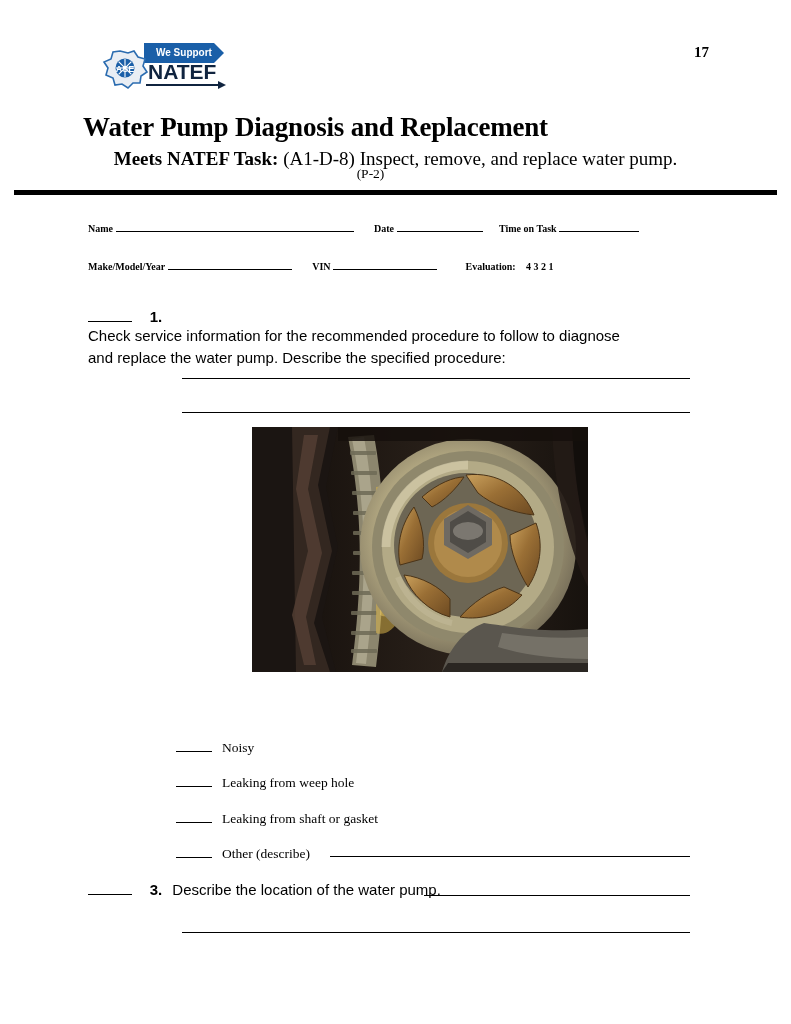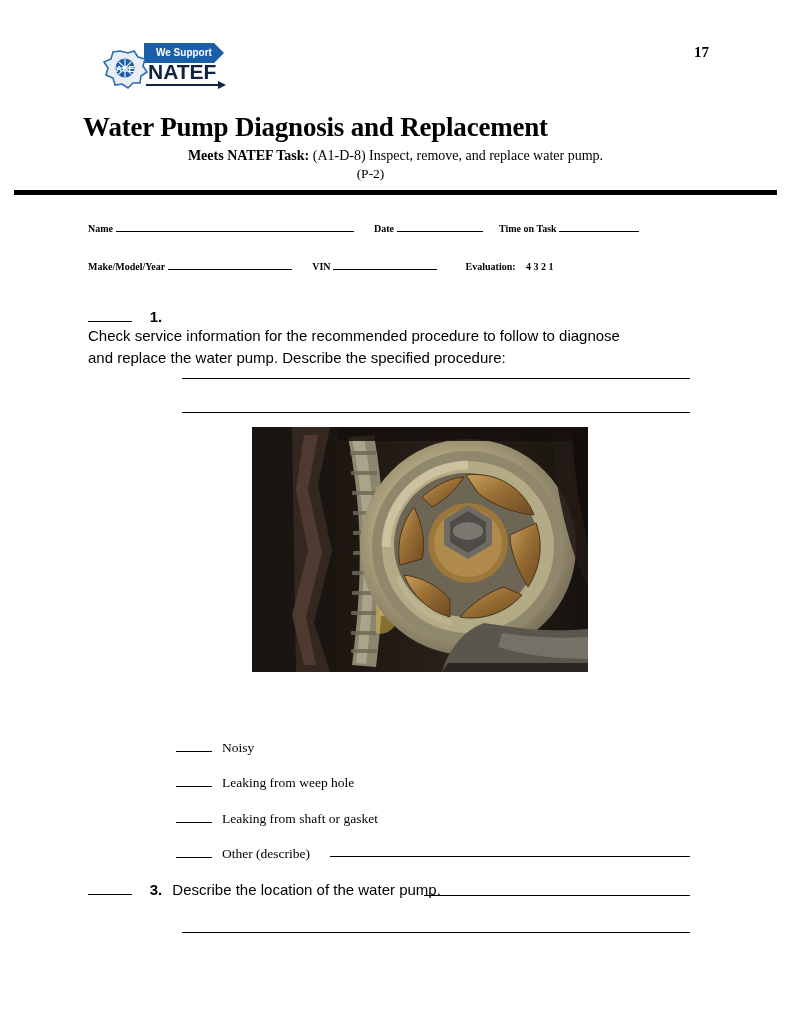--- a/index.html
+++ b/index.html
@@ -54,21 +54,21 @@
     font-weight: bold;
     letter-spacing: -0.2px;
     font-family: "Liberation Serif", serif;
   }
   .subtitle {
     position: absolute;
     top: 148px;
     left: 0;
     width: 791px;
     text-align: center;
-    font-size: 14px;
+    font-size: 19px;
     font-family: "Liberation Serif", serif;
   }
   .subtitle b { font-weight: bold; }
   .subtitle-2 {
     position: absolute;
     top: 166px;
     left: 0;
     width: 741px;
     text-align: center;
     font-size: 13.5px;

